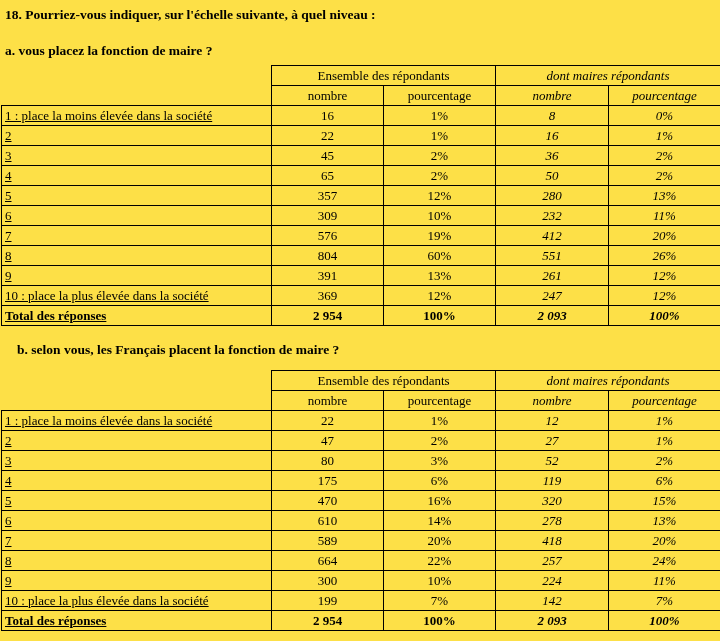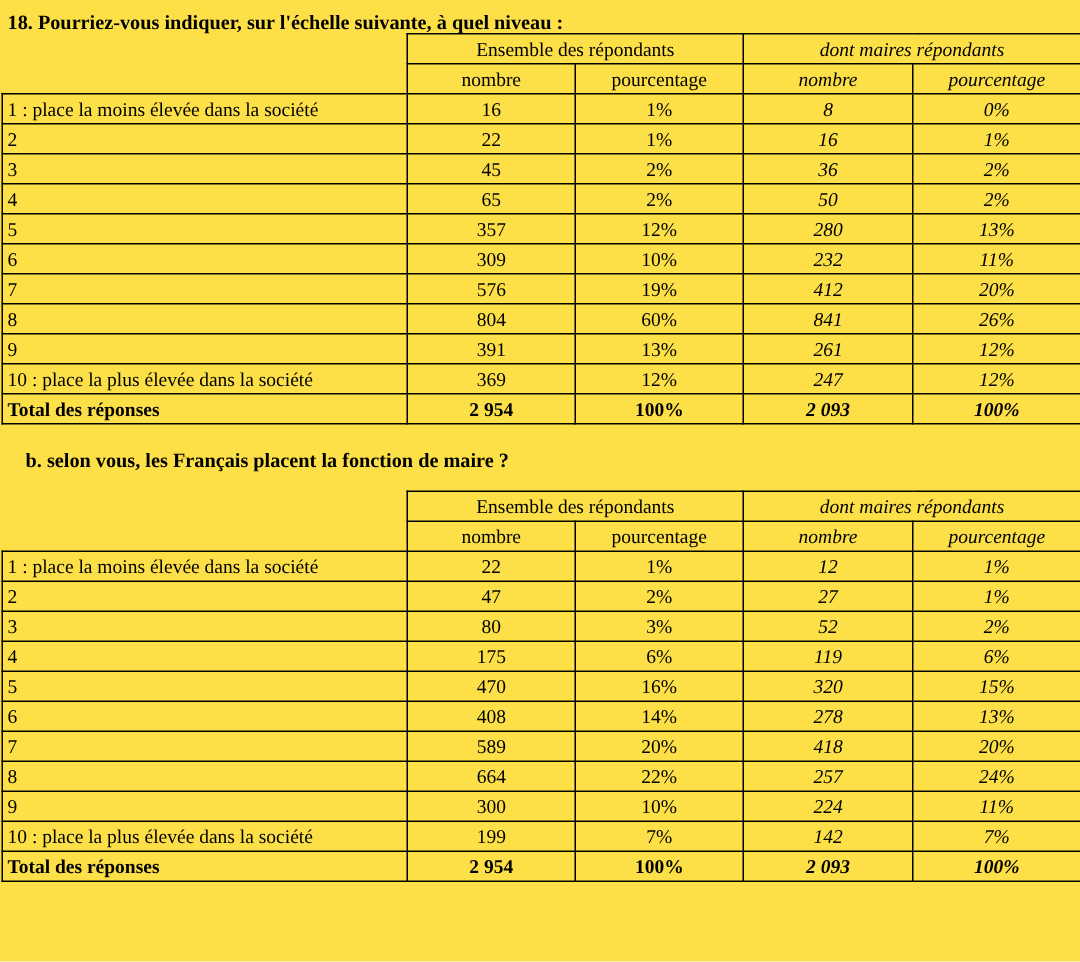--- a/index.html
+++ b/index.html
@@ -47,32 +47,34 @@
     font-weight: normal;
     vertical-align: middle;
     overflow: hidden;
     white-space: nowrap;
   }
   table.survey th.group { font-weight: normal; }
   table.survey .no-border { border: none; }
   table.survey .label-cell {
     text-align: left;
     padding-left: 3px;
+    text-decoration: underline;
   }
   table.survey .it { font-style: italic; }
   table.survey tr.total-row td { font-weight: bold; }
 </style>
 </head>
 <body>
 
 <div id="page">
 
   <div class="doc-title">18. Pourriez-vous indiquer, sur l'échelle suivante, à quel niveau :</div>
 
   <div id="section-a">
+    <div class="section-subtitle">a. vous placez la fonction de maire ?</div>
     <table class="survey">
       <colgroup>
         <col style="width:270px">
           <col style="width:112px">
           <col style="width:112px">
           <col style="width:113px">
           <col style="width:112px">
       </colgroup>
       <thead>
         <tr>
@@ -135,21 +137,21 @@
             <td class="label-cell">7</td>
             <td>576</td>
             <td>19%</td>
             <td class="it">412</td>
             <td class="it">20%</td>
           </tr>
           <tr>
             <td class="label-cell">8</td>
             <td>804</td>
             <td>60%</td>
-            <td class="it">841</td>
+            <td class="it">551</td>
             <td class="it">26%</td>
           </tr>
           <tr>
             <td class="label-cell">9</td>
             <td>391</td>
             <td>13%</td>
             <td class="it">261</td>
             <td class="it">12%</td>
           </tr>
           <tr>
@@ -225,21 +227,21 @@
           </tr>
           <tr>
             <td class="label-cell">5</td>
             <td>470</td>
             <td>16%</td>
             <td class="it">320</td>
             <td class="it">15%</td>
           </tr>
           <tr>
             <td class="label-cell">6</td>
-            <td>408</td>
+            <td>610</td>
             <td>14%</td>
             <td class="it">278</td>
             <td class="it">13%</td>
           </tr>
           <tr>
             <td class="label-cell">7</td>
             <td>589</td>
             <td>20%</td>
             <td class="it">418</td>
             <td class="it">20%</td>

